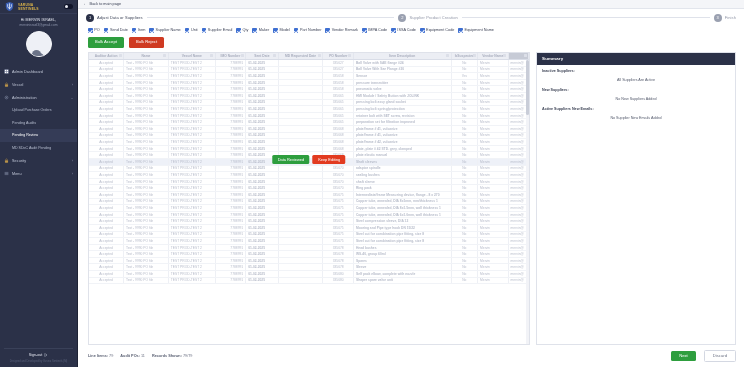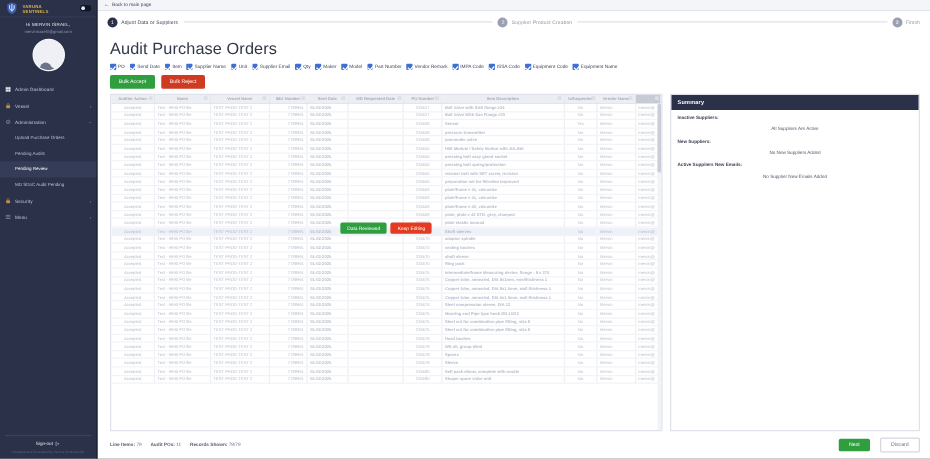--- a/index.html
+++ b/index.html
@@ -573,21 +573,20 @@
         <span class="step-num">2</span>
         <span class="step-label">Supplier Product Creation</span>
       </div>
       <div class="step-line"></div>
       <div class="step inactive">
         <span class="step-num">3</span>
         <span class="step-label">Finish</span>
       </div>
     </div>
 
-    <div class="page-title">Audit Purchase Orders</div>
 
     <div class="chk-row" id="chk-row">
         <div class="chk">
           <span class="box"></span>
           <span>PO</span>
         </div>
         <div class="chk">
           <span class="box"></span>
           <span>Send Date</span>
         </div>

